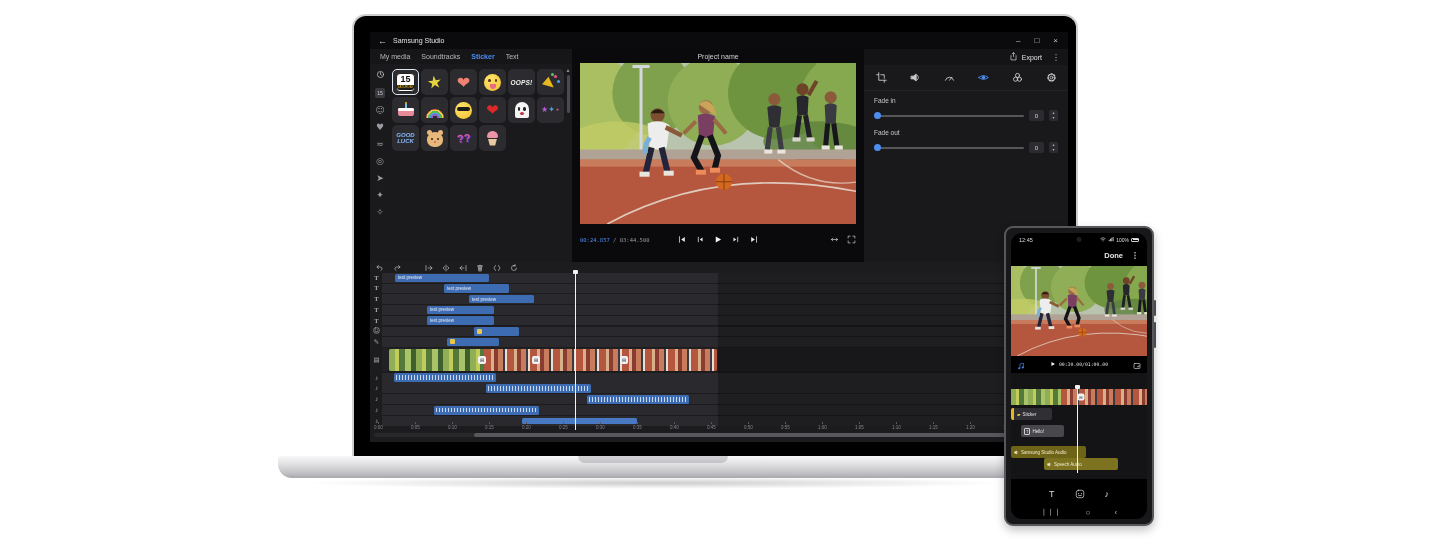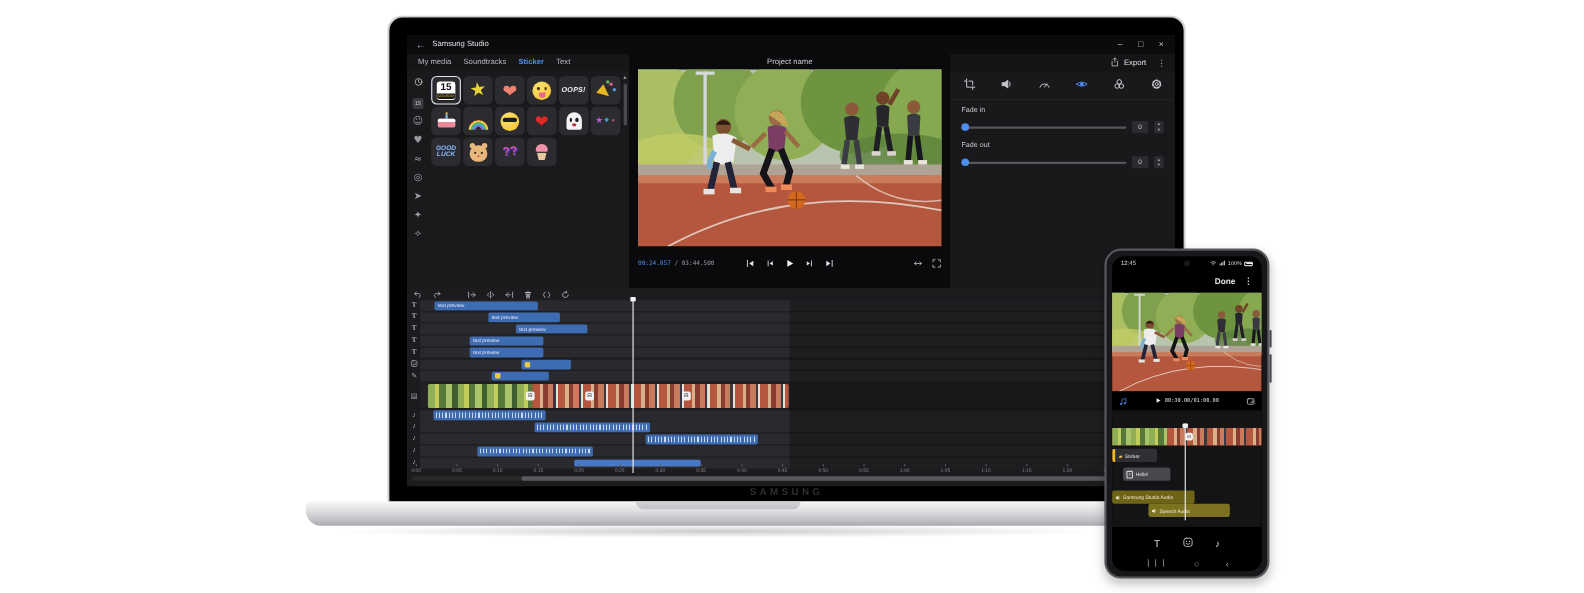--- a/index.html
+++ b/index.html
@@ -129,21 +129,21 @@
   .ruler { position:absolute; left:0; right:0; top:160px; height:9px; }
   .rtick { position:absolute; top:0; color:#84848a; font-size:4.5px; }
   .rtick i { display:block; width:1px; height:2px; background:#5a5a60; margin:0 auto 1px auto; }
   .hscroll { position:absolute; left:4px; right:4px; top:171px; height:4px; background:#28282b; border-radius:2px; }
   .hscroll .thumb { position:absolute; left:100px; width:590px; top:0; bottom:0; background:#57575c; border-radius:2px; }
   .playhead { position:absolute; width:1px; background:#f2f2f4; z-index:4; }
   .playhead:before { content:""; position:absolute; left:-2px; top:0; width:5px; height:4px; background:#f2f2f4; border-radius:1px; }
 
   
   .phone { position:absolute; left:1004px; top:226px; width:150px; height:300px; z-index:6;
-    background:#18181a; border:2px solid #58585c; border-radius:15px; box-shadow:0 4px 10px rgba(0,0,0,.25); }
+    background:#18181a; border:2px solid #58585c; border-radius:9px; box-shadow:0 4px 10px rgba(0,0,0,.25); }
   .phone .btns { position:absolute; right:-4px; top:72px; width:2.5px; height:16px; background:#4a4a4e; border-radius:1px; }
   .phone .btns.b2 { top:94px; height:26px; }
   .phone-screen { position:absolute; left:5px; top:5px; width:136px; height:286px; background:#000; border-radius:11px; overflow:hidden; color:#e8e8ec; }
   .p-status { display:flex; align-items:center; height:13px; padding:0 8px; font-size:5.5px; color:#dcdce0; }
   .p-status .hole { position:absolute; left:50%; top:4px; transform:translateX(-50%); width:5px; height:5px; background:#1c1c1e; border-radius:50%; }
   .p-status .right { margin-left:auto; display:flex; align-items:center; gap:2px; }
   .p-status svg { width:6px; height:6px; }
   .p-batt { width:8px; height:4px; border:0.5px solid #cfcfd4; border-radius:1px; position:relative; }
   .p-batt i { position:absolute; left:0.5px; top:0.5px; bottom:0.5px; width:6px; background:#e8e8ec; }
   .p-done-row { display:flex; align-items:center; justify-content:flex-end; gap:8px; height:18px; padding:0 8px; font-size:7.5px; font-weight:bold; }
@@ -597,21 +597,20 @@
             <span class="rtick" style="left: 633px;"><i></i>1:25</span>
             <span class="rtick" style="left: 670px;"><i></i>1:30</span>
           </div>
         <div class="hscroll">
             <div class="thumb"></div>
           </div>
         <div class="playhead" id="tl-playhead" style="top: 8px; height: 160px; left: 205px;"></div>
       </div>
 
     </div>
-    <div class="laptop-brand">SAMSUNG</div>
   </div>
   <div class="laptop-base">
       <div class="base-notch"></div>
     </div>
   <div class="laptop-shadow"></div>
 
   <div class="phone">
     <div class="btns"></div>
     <div class="btns b2"></div>
     <div class="phone-screen">

